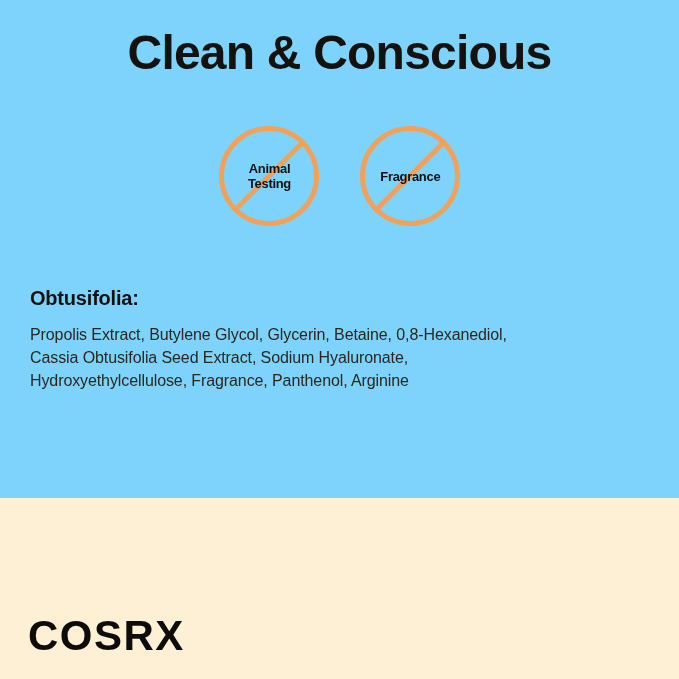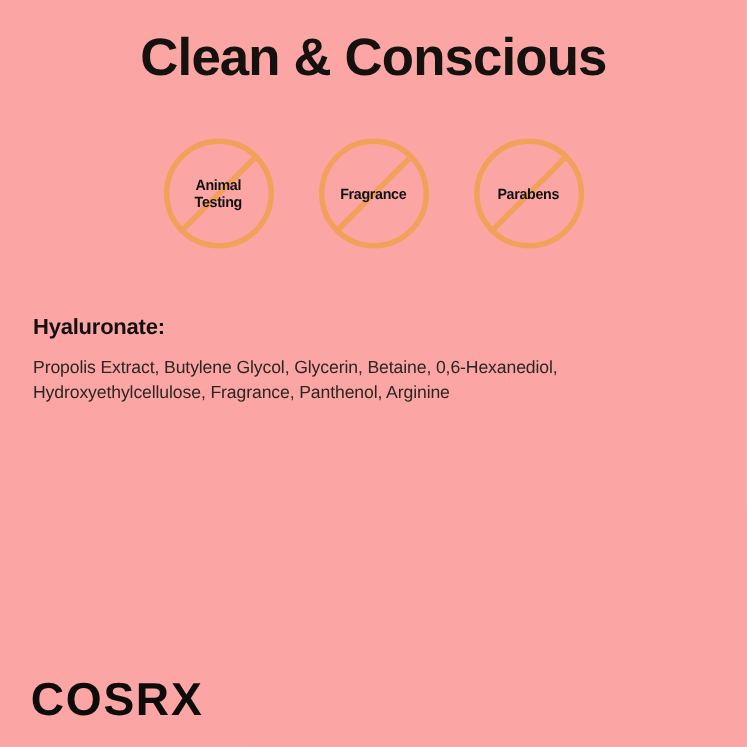--- a/index.html
+++ b/index.html
@@ -10,22 +10,22 @@
     width: 679px;
     height: 679px;
     background: #FDF0D4;
     font-family: "Liberation Sans", sans-serif;
     overflow: hidden;
     position: relative;
   }
   .page {
     position: relative;
     width: 679px;
-    height: 679px;
-    background: #fca5a5;
+    height: 498px;
+    background: #7dd3fc;
     box-sizing: border-box;
   }
 
   
   .title {
     position: absolute;
     top: 24px;
     left: 0;
     width: 679px;
     text-align: center;
@@ -149,33 +149,29 @@
       <span class="badge-label">Animal
 Testing</span>
     </div>
 
     <div class="badge">
       <span class="badge-ring"></span>
       <span class="badge-slash"></span>
       <span class="badge-label">Fragrance</span>
     </div>
 
-    <div class="badge">
-      <span class="badge-ring"></span>
-      <span class="badge-slash"></span>
-      <span class="badge-label">Parabens</span>
-    </div>
 
 
 
   </div>
 
   <div class="ingredients-block">
-    <div class="ingredients-heading">Hyaluronate:</div>
+    <div class="ingredients-heading">Obtusifolia:</div>
     <div class="ingredients-list">
-      <div class="ingredients-line">Propolis Extract, Butylene Glycol, Glycerin, Betaine, 0,6-Hexanediol,</div>
+      <div class="ingredients-line">Propolis Extract, Butylene Glycol, Glycerin, Betaine, 0,8-Hexanediol,</div>
+      <div class="ingredients-line">Cassia Obtusifolia Seed Extract, Sodium Hyaluronate,</div>
       <div class="ingredients-line">Hydroxyethylcellulose, Fragrance, Panthenol, Arginine</div>
     </div>
   </div>
 
   <div class="logo">COSRX</div>
 
 </div>
 
 </body></html>

